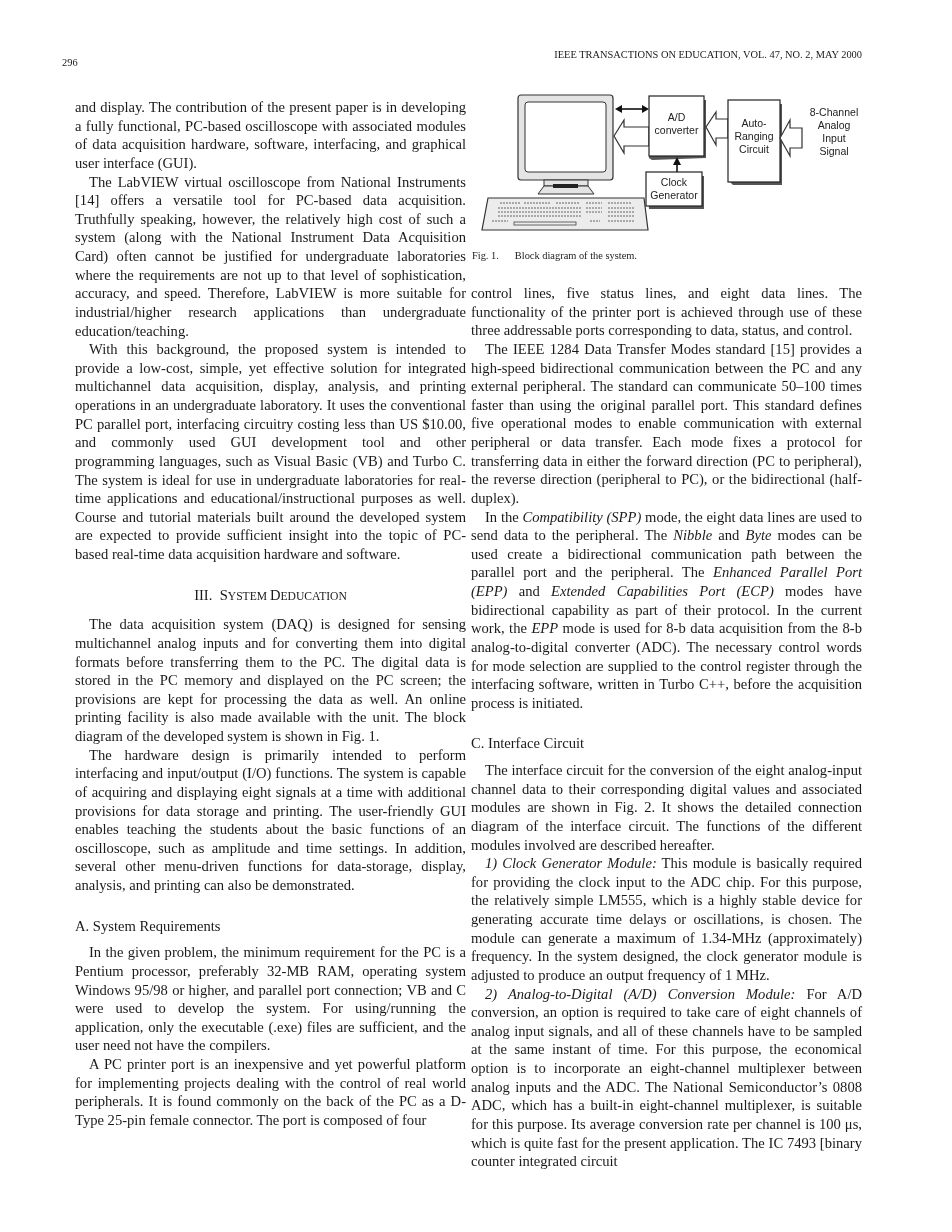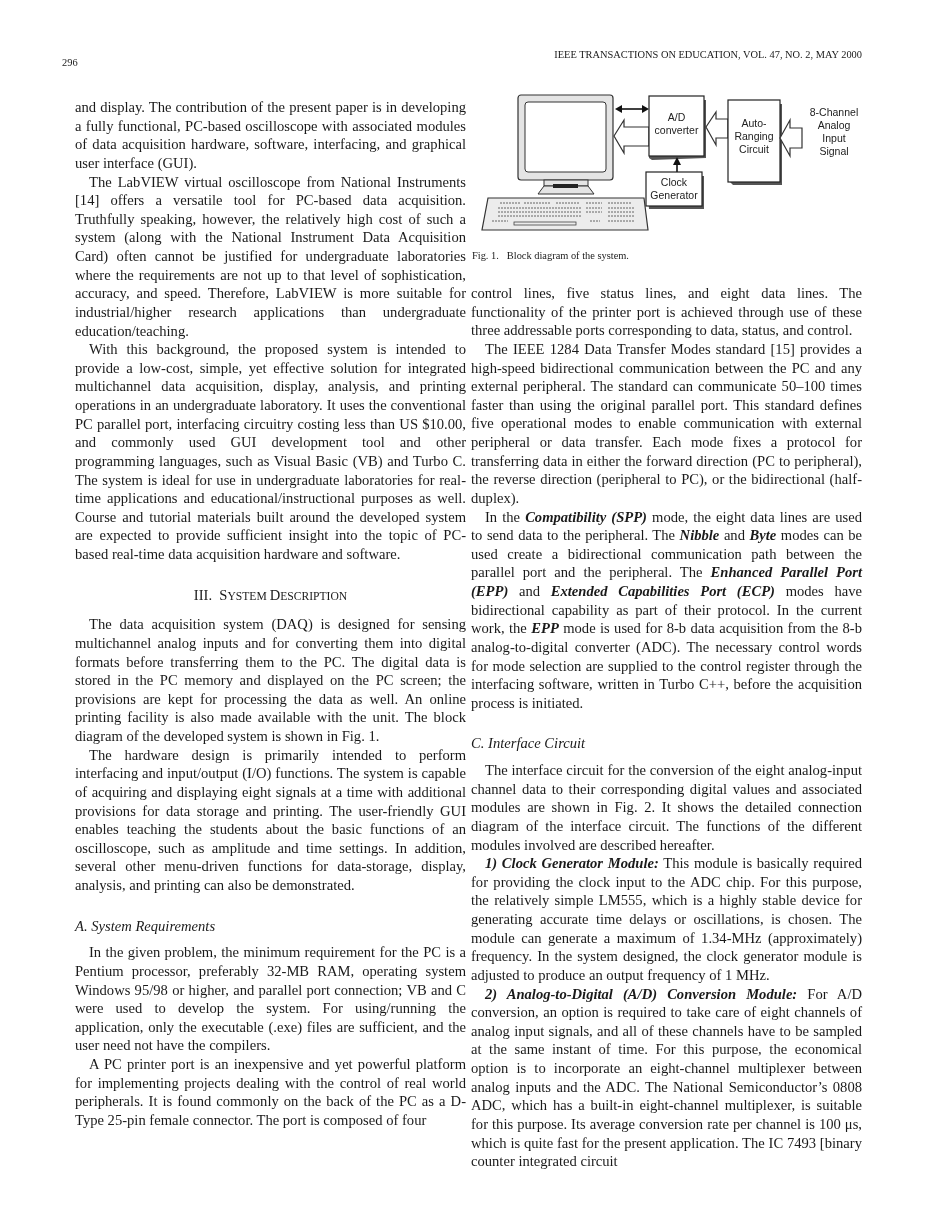--- a/index.html
+++ b/index.html
@@ -8,25 +8,25 @@
     .running-head { position: absolute; top: 49px; font-size: 10.4px; letter-spacing: 0; }
     .page-num { left: 62px; margin-top: 8px; }
     .journal { right: 90px; }
     .col { position: absolute; width: 391px; font-size: 14.6px; line-height: 18.62px; text-align: justify; hyphens: none; }
     .col-left { left: 62px; top: 98px; margin-left: 13px; }
     .col-right { left: 471px; top: 284px; }
     .col p { margin: 0; text-indent: 14px; }
     .col p.noindent { text-indent: 0; }
     .sec-head { text-align: center; margin: 22px 0 9px 0; font-size: 14.6px; text-indent: 0; }
     .sec-head .sc { font-size: 11.6px; }
-    .sub-head { font-style: italic; margin: 22px 0 8px 0; text-indent: 0; }
-    em { font-style: italic; font-weight: bold; }
+    .sub-head { margin: 22px 0 8px 0; text-indent: 0; }
+    em { font-style: italic; }
     .figure { position: absolute; left: 472px; top: 90px; width: 400px; height: 160px; }
     .fig-caption { position: absolute; left: 472px; top: 250px; font-size: 10.4px; }
-    .fig-caption .lbl { margin-right: 8px; }
+    .fig-caption .lbl { margin-right: 16px; }
     .block-text { font-family: "Liberation Sans", sans-serif; font-size: 10.5px; fill: #222; }
   </style>
 </head>
 <body>
 
 <div class="running-head page-num">296</div>
 <div class="running-head journal">IEEE TRANSACTIONS ON EDUCATION, VOL. 47, NO. 2, MAY 2000</div>
 
 <svg class="figure" viewBox="0 0 400 160" width="400" height="160">
 
@@ -107,21 +107,21 @@
 </svg>
 
 <div class="fig-caption">
   <span class="lbl">Fig. 1.</span><span>Block diagram of the system.</span>
 </div>
 
 <div class="col col-left">
   <p class="noindent">and display. The contribution of the present paper is in developing a fully functional, PC-based oscilloscope with associated modules of data acquisition hardware, software, interfacing, and graphical user interface (GUI).</p>
   <p>The LabVIEW virtual oscilloscope from National Instruments [14] offers a versatile tool for PC-based data acquisition. Truthfully speaking, however, the relatively high cost of such a system (along with the National Instrument Data Acquisition Card) often cannot be justified for undergraduate laboratories where the requirements are not up to that level of sophistication, accuracy, and speed. Therefore, LabVIEW is more suitable for industrial/higher research applications than undergraduate education/teaching.</p>
   <p>With this background, the proposed system is intended to provide a low-cost, simple, yet effective solution for integrated multichannel data acquisition, display, analysis, and printing operations in an undergraduate laboratory. It uses the conventional PC parallel port, interfacing circuitry costing less than US $10.00, and commonly used GUI development tool and other programming languages, such as Visual Basic (VB) and Turbo C. The system is ideal for use in undergraduate laboratories for real-time applications and educational/instructional purposes as well. Course and tutorial materials built around the developed system are expected to provide sufficient insight into the topic of PC-based real-time data acquisition hardware and software.</p>
-  <div class="sec-head"><span>III.</span>&nbsp;&nbsp;<span>S</span><span class="sc">YSTEM </span><span>D</span><span class="sc">ESCRIPTION</span></div>
+  <div class="sec-head"><span>III.</span>&nbsp;&nbsp;<span>S</span><span class="sc">YSTEM </span><span>D</span><span class="sc">EDUCATION</span></div>
   <p>The data acquisition system (DAQ) is designed for sensing multichannel analog inputs and for converting them into digital formats before transferring them to the PC. The digital data is stored in the PC memory and displayed on the PC screen; the provisions are kept for processing the data as well. An online printing facility is also made available with the unit. The block diagram of the developed system is shown in Fig. 1.</p>
   <p>The hardware design is primarily intended to perform interfacing and input/output (I/O) functions. The system is capable of acquiring and displaying eight signals at a time with additional provisions for data storage and printing. The user-friendly GUI enables teaching the students about the basic functions of an oscilloscope, such as amplitude and time settings. In addition, several other menu-driven functions for data-storage, display, analysis, and printing can also be demonstrated.</p>
   <div class="sub-head">A.  System Requirements</div>
   <p>In the given problem, the minimum requirement for the PC is a Pentium processor, preferably 32-MB RAM, operating system Windows 95/98 or higher, and parallel port connection; VB and C were used to develop the system. For using/running the application, only the executable (.exe) files are sufficient, and the user need not have the compilers.</p>
   <p>A PC printer port is an inexpensive and yet powerful platform for implementing projects dealing with the control of real world peripherals. It is found commonly on the back of the PC as a D-Type 25-pin female connector. The port is composed of four</p>
 </div>
 
 <div class="col col-right">
   <p class="noindent">control lines, five status lines, and eight data lines. The functionality of the printer port is achieved through use of these three addressable ports corresponding to data, status, and control.</p>
   <p>The IEEE 1284 Data Transfer Modes standard [15] provides a high-speed bidirectional communication between the PC and any external peripheral. The standard can communicate 50–100 times faster than using the original parallel port. This standard defines five operational modes to enable communication with external peripheral or data transfer. Each mode fixes a protocol for transferring data in either the forward direction (PC to peripheral), the reverse direction (peripheral to PC), or the bidirectional (half-duplex).</p>

